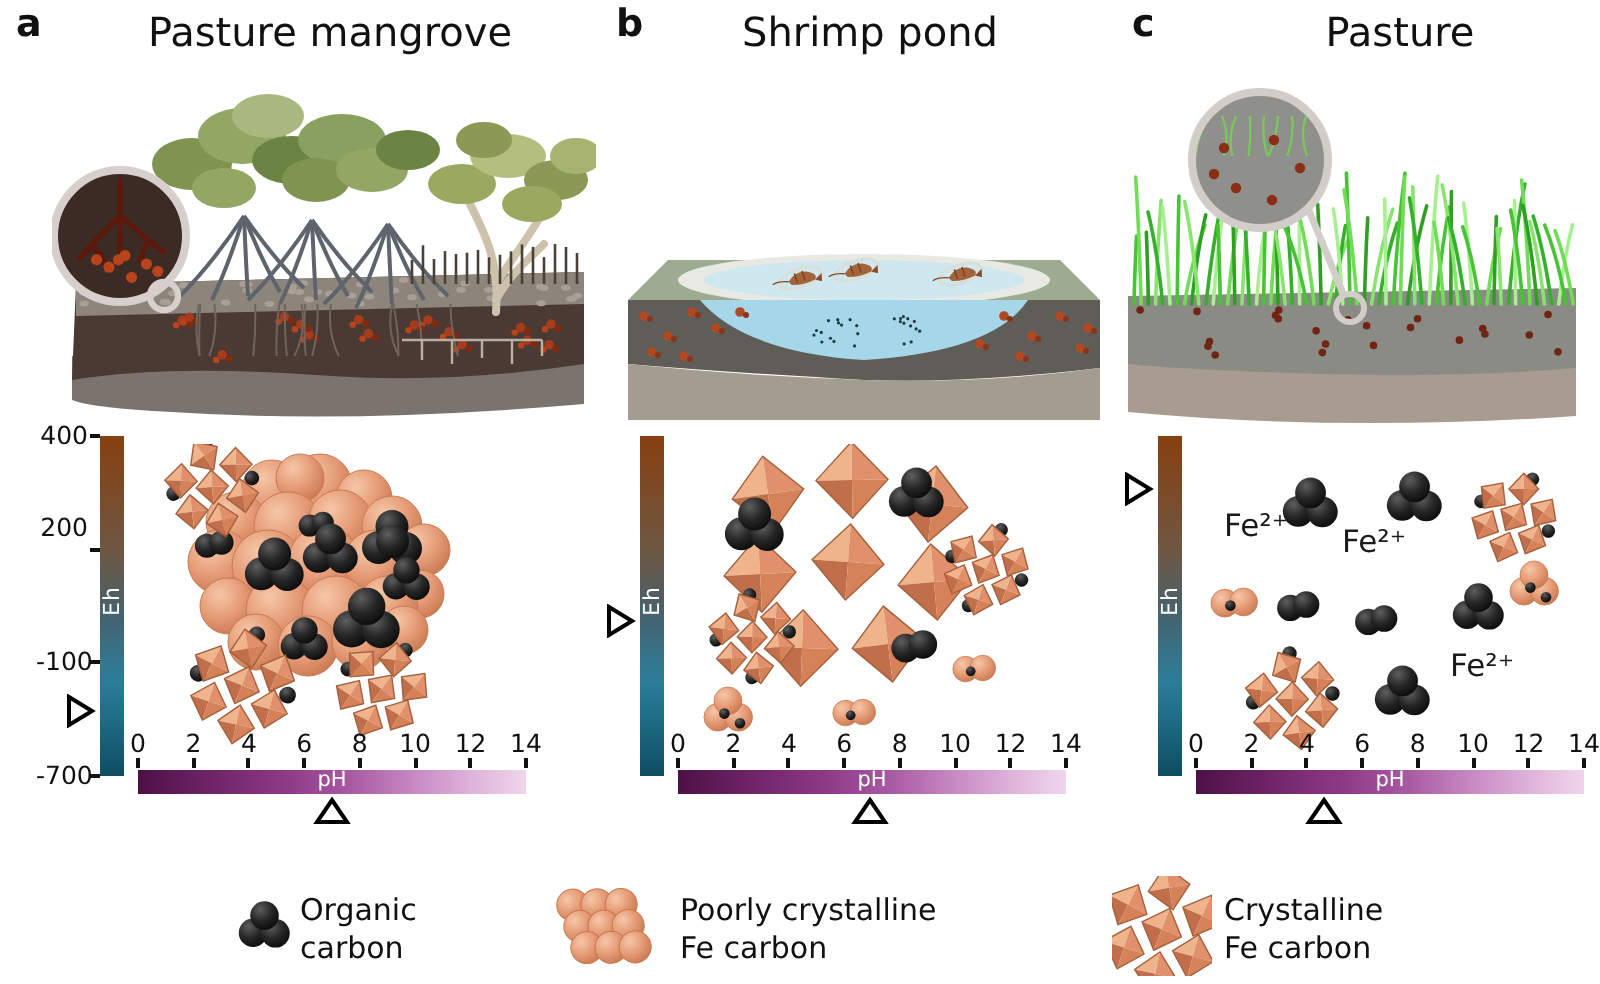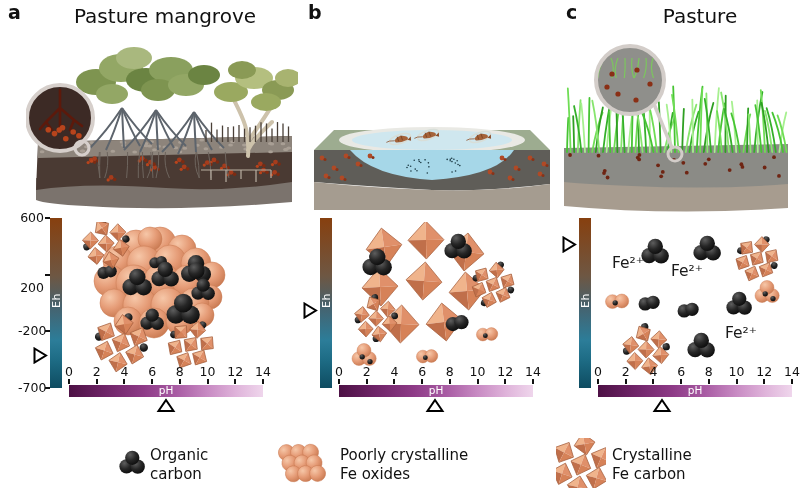--- a/index.html
+++ b/index.html
@@ -41,20 +41,21 @@
           <stop offset="55%" stop-color="#262626"></stop>
           <stop offset="100%" stop-color="#0d0d0d"></stop>
       </radialGradient>
     </defs>
   </svg>
 
   <div class="panel-letter" style="left:8px">a</div>
   <div class="panel-letter" style="left:308px">b</div>
   <div class="panel-letter" style="left:566px">c</div>
   <div class="panel-title" style="left:40px">Pasture mangrove</div>
+  <div class="panel-title" style="left:310px">Shrimp pond</div>
   <div class="panel-title" style="left:575px">Pasture</div>
 
   <svg id="illus-a" class="abs" style="left:26px;top:30px" width="272" height="180" viewBox="0 0 272 180">
       <path d="M10,148 Q80,156 150,156 Q220,158 266,150 L266,172 Q150,182 60,176 Q20,174 10,170 Z" fill="#7b736d"></path>
       <path d="M12,112 L266,106 L266,152 Q200,162 140,158 Q60,152 10,160 Z" fill="#4a3a33"></path>
       <path d="M12,112 L266,106 L266,122 L12,128 Z" fill="#8d847b"></path>
       <ellipse cx="16" cy="116.47549460691516" rx="2.4" ry="1.5" fill="#a99f95"></ellipse>
       <ellipse cx="244.57921667434857" cy="121.65814823683468" rx="2.4" ry="1.5" fill="#a99f95"></ellipse>
       <ellipse cx="30.190106000518426" cy="119.85427483476815" rx="2.4" ry="1.5" fill="#a99f95"></ellipse>
       <ellipse cx="154.43920196808176" cy="112.14852491175407" rx="2.4" ry="1.5" fill="#a99f95"></ellipse>
@@ -670,25 +671,25 @@
           </g>
           <g transform="translate(0.52,17.68) rotate(2)">
             <polygon points="0,-8.543600000000001 -8.06,0 0,0" fill="#f0b48c"></polygon>
             <polygon points="0,-8.543600000000001 8.06,0 0,0" fill="#e0906a"></polygon>
             <polygon points="-8.06,0 0,8.543600000000001 0,0" fill="#c06f4a"></polygon>
             <polygon points="8.06,0 0,8.543600000000001 0,0" fill="#d68258"></polygon>
             <polygon points="0,-8.543600000000001 8.06,0 0,8.543600000000001 -8.06,0" fill="none" stroke="#a55f3d" stroke-width="0.7"></polygon>
           </g>
         </g>
       </svg>
-  <div class="eh-ticknum" style="left: -4px; top: -2px;">600</div>
+  <div class="eh-ticknum" style="left: -4px; top: -2px;">400</div>
       <div class="eh-tickdash" style="top: 5px;"></div>
-      <div class="eh-ticknum" style="left: -4px; top: 68px;">200</div>
+      <div class="eh-ticknum" style="left: -4px; top: 44px;">200</div>
       <div class="eh-tickdash" style="top: 61.6667px;"></div>
-      <div class="eh-ticknum" style="left: -4px; top: 111.333px;">-200</div>
+      <div class="eh-ticknum" style="left: -4px; top: 111.333px;">-100</div>
       <div class="eh-tickdash" style="top: 118.333px;"></div>
       <div class="eh-ticknum" style="left: -4px; top: 168px;">-700</div>
       <div class="eh-tickdash" style="top: 175px;"></div>
       <svg class="marker" width="15" height="17" viewBox="0 0 15 17" style="left:11px;top:134.91666666666666px">
         <polygon points="1.5,1.5 13,8.5 1.5,15.5" fill="#ffffff" stroke="#000000" stroke-width="2"></polygon>
       </svg>
       <div class="ph-num" style="left: 36px;">0</div>
       <div class="ph-tickdash" style="left: 46px;"></div>
       <div class="ph-num" style="left: 63.7143px;">2</div>
       <div class="ph-tickdash" style="left: 73.7143px;"></div>
@@ -1142,21 +1143,21 @@
           <circle cx="10" cy="-9.5" r="8" fill="url(#gOr)" stroke="#c97a52" stroke-width="0.5"></circle>
           <circle cx="-12" cy="-1.5" r="8" fill="url(#gOr)" stroke="#c97a52" stroke-width="0.5"></circle>
           <circle cx="0" cy="0" r="8" fill="url(#gOr)" stroke="#c97a52" stroke-width="0.5"></circle>
           <circle cx="12" cy="1.5" r="8" fill="url(#gOr)" stroke="#c97a52" stroke-width="0.5"></circle>
           <circle cx="-10" cy="9.5" r="8" fill="url(#gOr)" stroke="#c97a52" stroke-width="0.5"></circle>
           <circle cx="2" cy="11" r="8" fill="url(#gOr)" stroke="#c97a52" stroke-width="0.5"></circle>
           <circle cx="14" cy="12.5" r="8" fill="url(#gOr)" stroke="#c97a52" stroke-width="0.5"></circle>
         </g>
       </svg>
     <div class="legend-label" style="left:340px;top:8px">Poorly crystalline
-Fe oxides</div>
+Fe carbon</div>
     <svg class="abs" style="left:556px;top:0" width="50" height="50" viewBox="0 0 50 50" id="leg-cfe">
         <g transform="translate(25,26) rotate(10)">
           <g transform="translate(0,-20.4) rotate(-20)">
             <polygon points="0,-11.1724 -10.54,0 0,0" fill="#f0b48c"></polygon>
             <polygon points="0,-11.1724 10.54,0 0,0" fill="#e0906a"></polygon>
             <polygon points="-10.54,0 0,11.1724 0,0" fill="#c06f4a"></polygon>
             <polygon points="10.54,0 0,11.1724 0,0" fill="#d68258"></polygon>
             <polygon points="0,-11.1724 10.54,0 0,11.1724 -10.54,0" fill="none" stroke="#a55f3d" stroke-width="0.7"></polygon>
           </g>
           <g transform="translate(-18.700000000000003,-8.5) rotate(17)">

